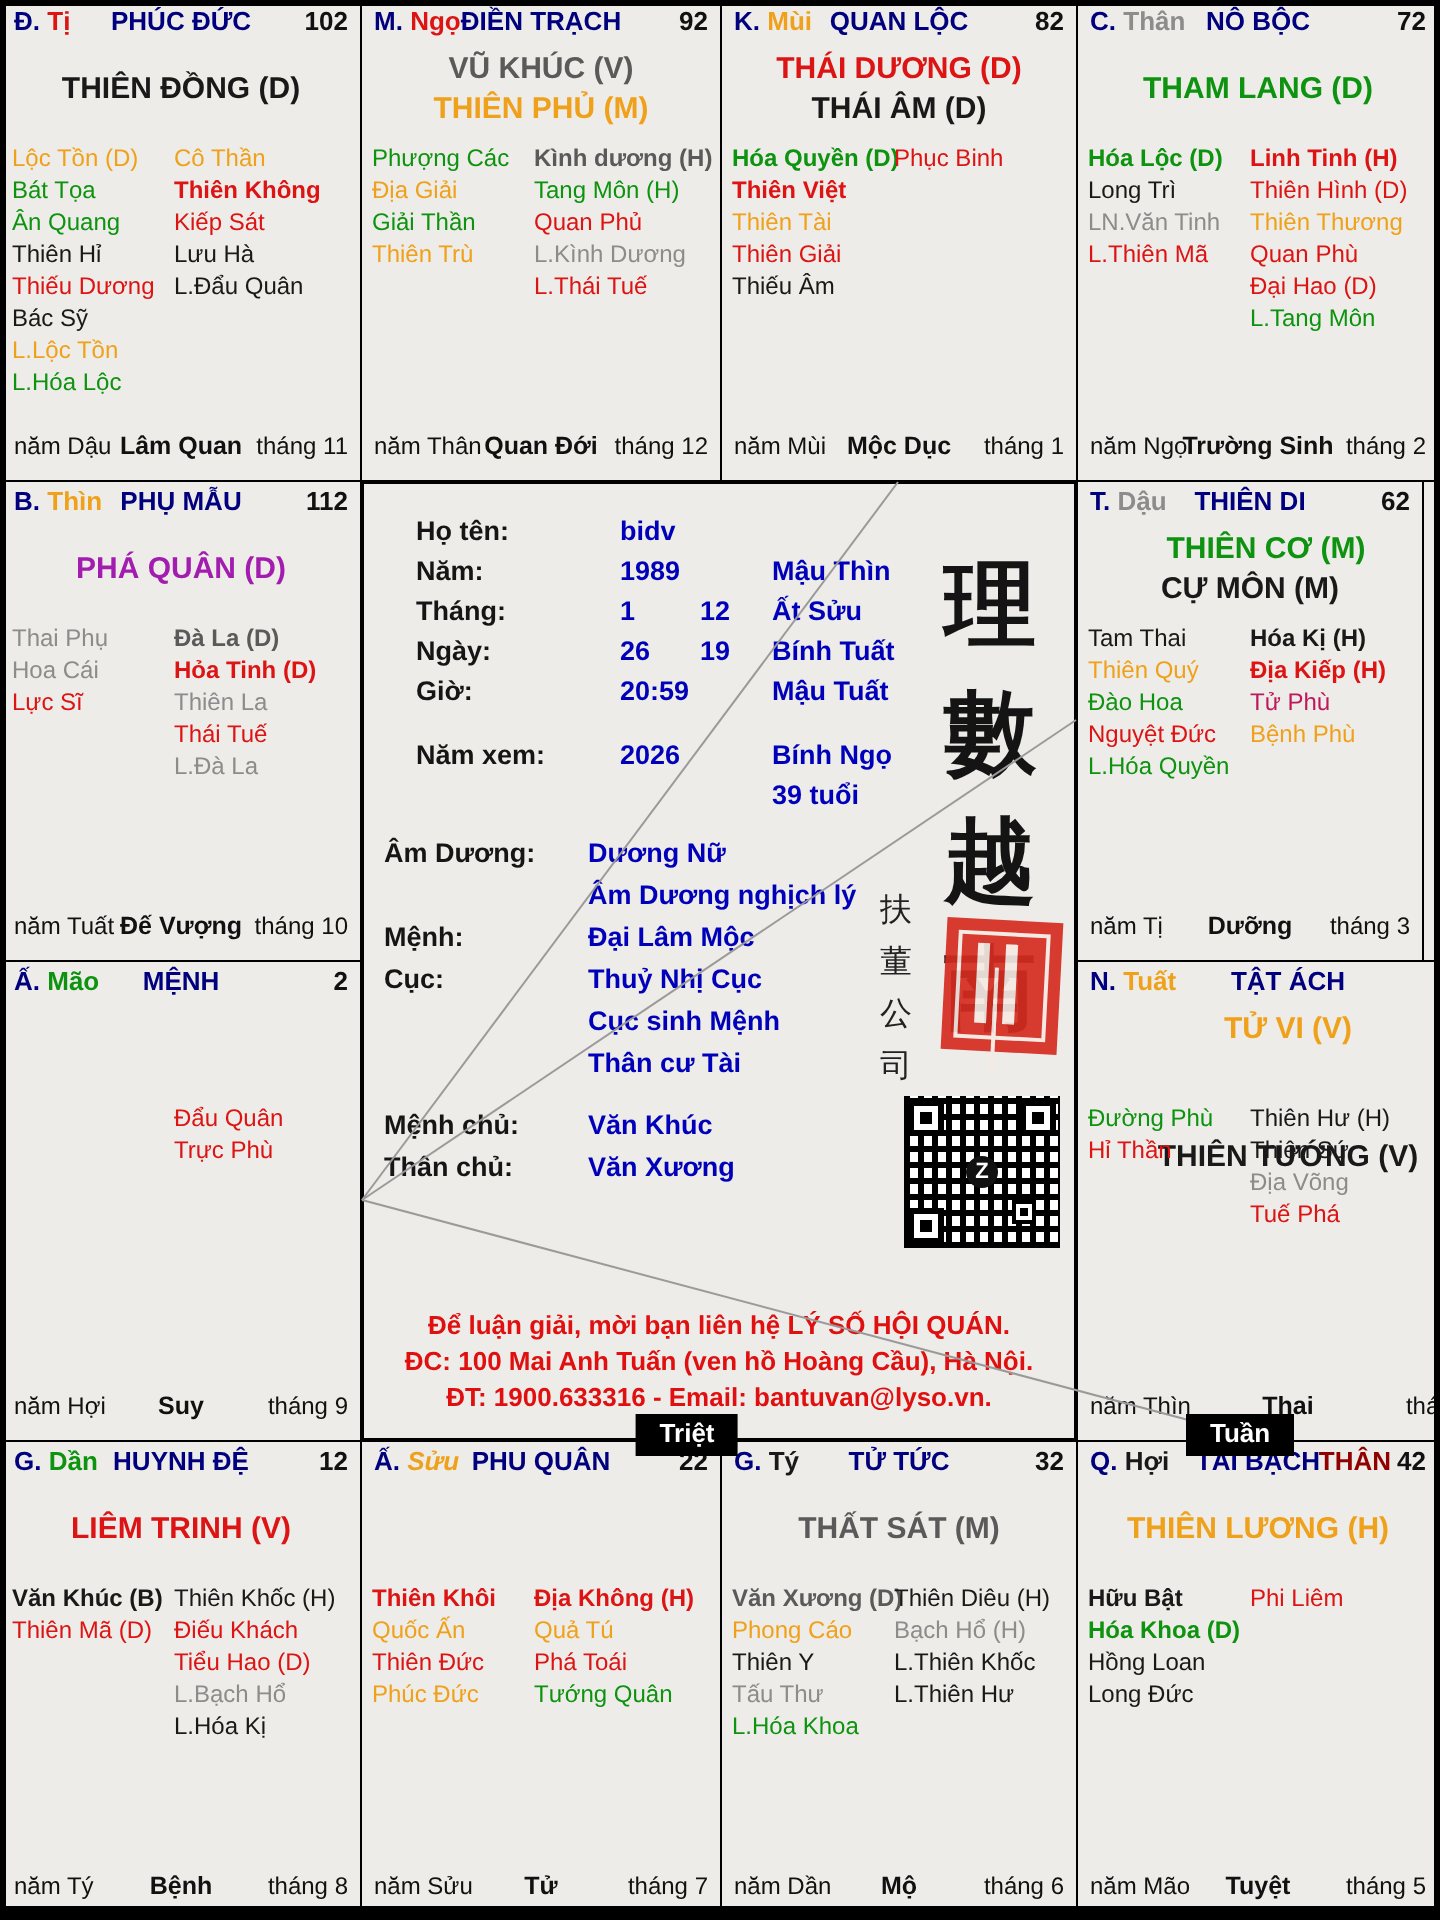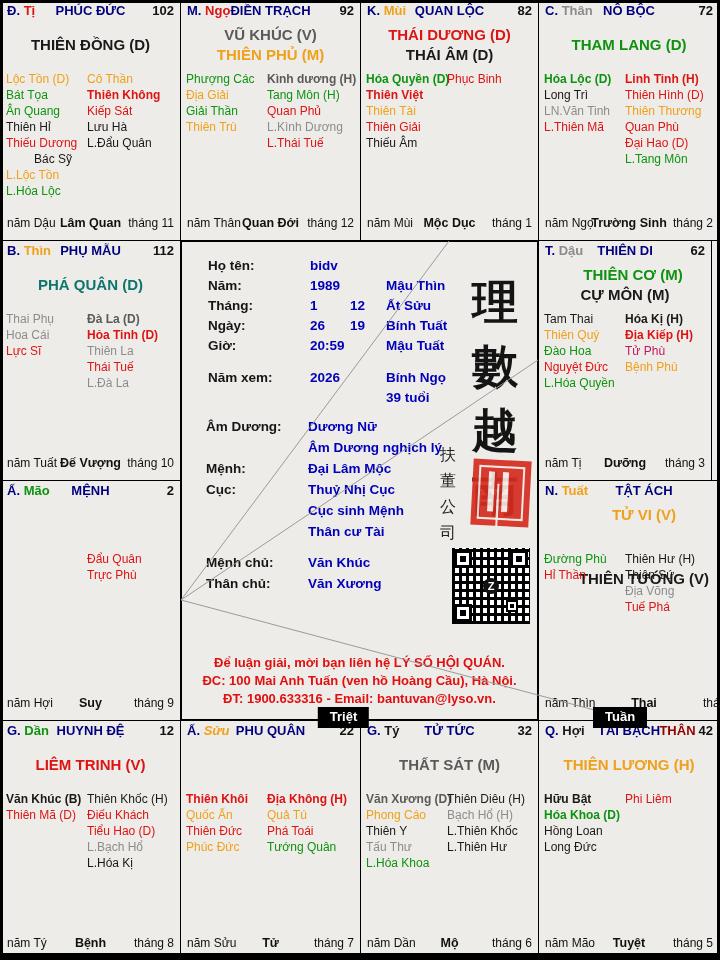--- a/index.html
+++ b/index.html
@@ -31,21 +31,21 @@
   .center{position:absolute;left:180px;top:240px;width:359px;height:481px;border:2px solid #000;
           box-sizing:border-box;background:#EEECE8;z-index:2;}
   .cwrap{position:absolute;inset:0;z-index:4;}
   .info1{position:absolute;left:26px;top:14px;right:4px;font-size:13.5px;font-weight:bold;}
   .irow{display:flex;line-height:20px;}
   .irow.gap{margin-top:12px;}
   .irow .lab{width:102px;flex:none;color:#151515;}
   .irow .va{width:40px;flex:none;color:#0000BB;}
   .irow .vb{width:36px;flex:none;color:#0000BB;}
   .irow .vc{color:#0000BB;}
-  .info2{position:absolute;left:24px;top:174px;right:4px;font-size:13.5px;font-weight:bold;}
+  .info2{position:absolute;left:10px;top:174px;right:4px;font-size:13.5px;font-weight:bold;}
   .blk{display:flex;line-height:21px;}
   .blk.mt{margin-top:10px;}
   .blk .lab{width:102px;flex:none;color:#151515;}
   .blk .vals{color:#0000BB;}
   .contact{position:absolute;left:4px;right:4px;top:412px;text-align:center;
            font-size:13px;line-height:18px;font-weight:bold;color:#E01010;white-space:nowrap;}
   
   .calli{position:absolute;left:286px;top:28px;width:54px;text-align:center;z-index:4;
          font-family:"DejaVu Serif","Liberation Serif",serif;color:#141414;}
   .calli .big{display:block;font-size:46px;line-height:64px;font-weight:bold;}
@@ -99,21 +99,21 @@
         <div class="hdr"><span><span class="pref">Đ. </span><span style="color: rgb(220, 20, 20); font-weight: bold;">Tị</span></span><span class="pname">PHÚC ĐỨC</span><span class="pright"><span>102</span></span></div>
         <div class="mains" style="top: 34px;">
           <div style="color: rgb(25, 25, 25);">THIÊN ĐỒNG (D)</div>
         </div>
         <div class="stars l">
           <div style="color: rgb(239, 161, 27);">Lộc Tồn (D)</div>
           <div style="color: rgb(14, 147, 16);">Bát Tọa</div>
           <div style="color: rgb(14, 147, 16);">Ân Quang</div>
           <div style="color: rgb(25, 25, 25);">Thiên Hỉ</div>
           <div style="color: rgb(220, 20, 20);">Thiếu Dương</div>
-          <div style="color: rgb(25, 25, 25); margin-left: 28px;">Bác Sỹ</div>
+          <div style="color: rgb(25, 25, 25);">Bác Sỹ</div>
           <div style="color: rgb(239, 161, 27);">L.Lộc Tồn</div>
           <div style="color: rgb(14, 147, 16);">L.Hóa Lộc</div>
         </div>
         <div class="stars r">
           <div style="color: rgb(239, 161, 27);">Cô Thần</div>
           <div style="color: rgb(220, 20, 20); font-weight: bold;">Thiên Không</div>
           <div style="color: rgb(220, 20, 20);">Kiếp Sát</div>
           <div style="color: rgb(25, 25, 25);">Lưu Hà</div>
           <div style="color: rgb(25, 25, 25);">L.Đẩu Quân</div>
         </div>
@@ -175,21 +175,21 @@
           <div style="color: rgb(239, 161, 27);">Thiên Thương</div>
           <div style="color: rgb(220, 20, 20);">Quan Phù</div>
           <div style="color: rgb(220, 20, 20);">Đại Hao (D)</div>
           <div style="color: rgb(14, 147, 16);">L.Tang Môn</div>
         </div>
         <div class="ftr"><span>năm Ngọ</span><span class="stage">Trường Sinh</span><span class="thang">tháng 2</span></div>
       </div>
       <div class="cell" style="left: 0px; top: 240px; width: 181px; height: 241px;">
         <div class="hdr"><span><span class="pref">B. </span><span style="color: rgb(239, 161, 27); font-weight: bold;">Thìn</span></span><span class="pname">PHỤ MẪU</span><span class="pright"><span>112</span></span></div>
         <div class="mains" style="top: 34px;">
-          <div style="color: #0f766e;">PHÁ QUÂN (D)</div>
+          <div style="color: #a21caf;">PHÁ QUÂN (D)</div>
         </div>
         <div class="stars l">
           <div style="color: rgb(140, 140, 140);">Thai Phụ</div>
           <div style="color: rgb(140, 140, 140);">Hoa Cái</div>
           <div style="color: rgb(220, 20, 20);">Lực Sĩ</div>
         </div>
         <div class="stars r">
           <div style="color: rgb(90, 90, 90); font-weight: bold;">Đà La (D)</div>
           <div style="color: rgb(220, 20, 20); font-weight: bold;">Hỏa Tinh (D)</div>
           <div style="color: rgb(140, 140, 140);">Thiên La</div>

